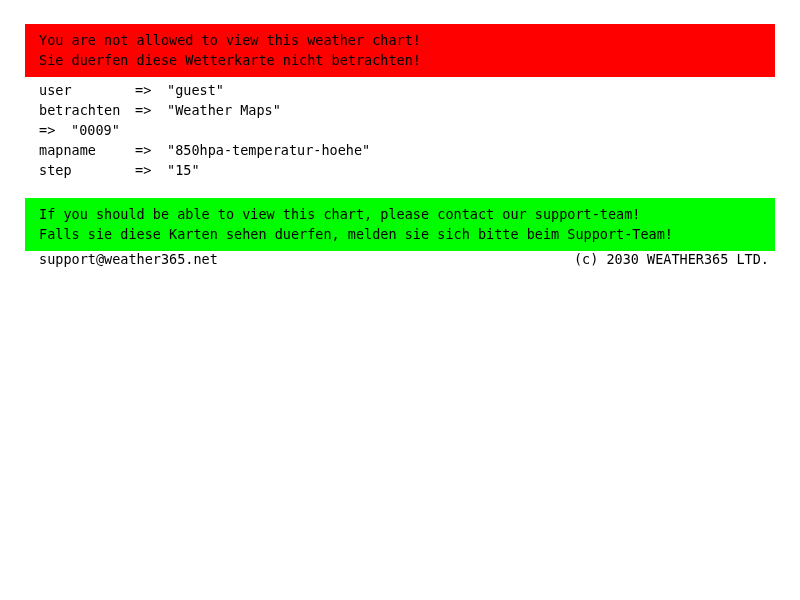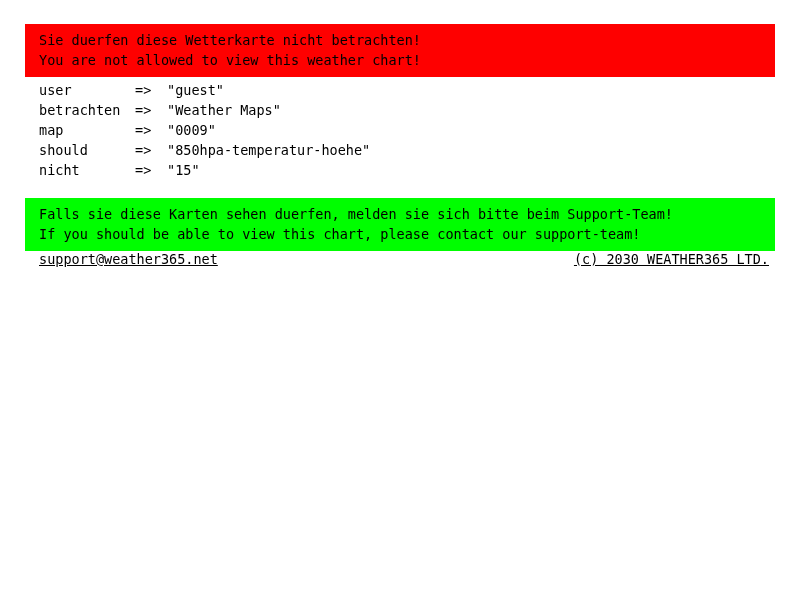--- a/index.html
+++ b/index.html
@@ -80,68 +80,66 @@
     left: 39px;
     top: 250px;
     width: 730px;
     display: flex;
     justify-content: space-between;
     align-items: baseline;
     font-family: "DejaVu Sans Mono", monospace;
     font-size: 13.5px;
     line-height: 18px;
     white-space: pre;
-    text-decoration: underline;
   }
   .footer a {
     color: #000000;
     text-decoration: none;
   }
 </style>
 </head>
 <body>
 
 <div class="page">
 
   <div class="banner banner-error">
+    <div class="banner-line">You are not allowed to view this weather chart!</div>
     <div class="banner-line">Sie duerfen diese Wetterkarte nicht betrachten!</div>
-    <div class="banner-line">You are not allowed to view this weather chart!</div>
   </div>
 
   <div class="params">
     <div class="param-row">
       <span class="param-key">user</span>
       <span class="param-arrow">=&gt;</span>
       <span class="param-val">"guest"</span>
     </div>
     <div class="param-row">
       <span class="param-key">betrachten</span>
       <span class="param-arrow">=&gt;</span>
       <span class="param-val">"Weather Maps"</span>
     </div>
     <div class="param-row">
-      <span class="param-key">map</span>
       <span class="param-arrow">=&gt;</span>
       <span class="param-val">"0009"</span>
     </div>
     <div class="param-row">
-      <span class="param-key">should</span>
+      <span class="param-key">mapname</span>
       <span class="param-arrow">=&gt;</span>
       <span class="param-val">"850hpa-temperatur-hoehe"</span>
     </div>
     <div class="param-row">
-      <span class="param-key">nicht</span>
+      <span class="param-key">step</span>
       <span class="param-arrow">=&gt;</span>
       <span class="param-val">"15"</span>
     </div>
   </div>
 
   <div class="banner banner-ok">
+    <div class="banner-line">If you should be able to view this chart, please contact our support-team!</div>
     <div class="banner-line">Falls sie diese Karten sehen duerfen, melden sie sich bitte beim Support-Team!</div>
-    <div class="banner-line">If you should be able to view this chart, please contact our support-team!</div>
   </div>
 
   <div class="footer">
     <a href="#">support@weather365.net</a>
     <span>(c) 2030 WEATHER365 LTD.</span>
   </div>
 
 </div>
 
 </body></html>

